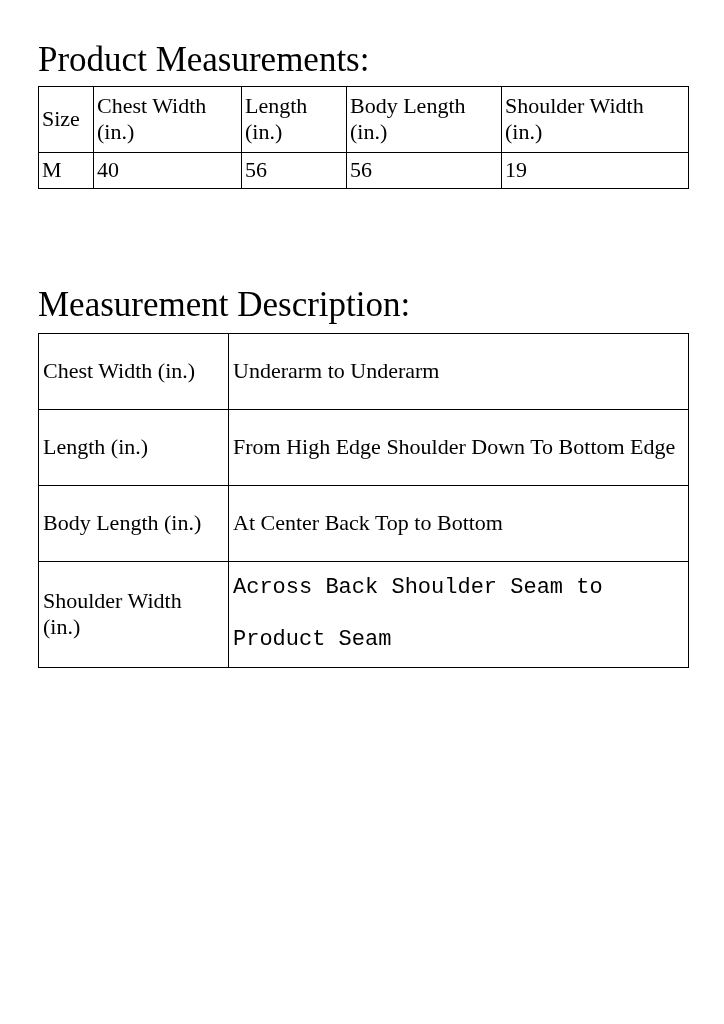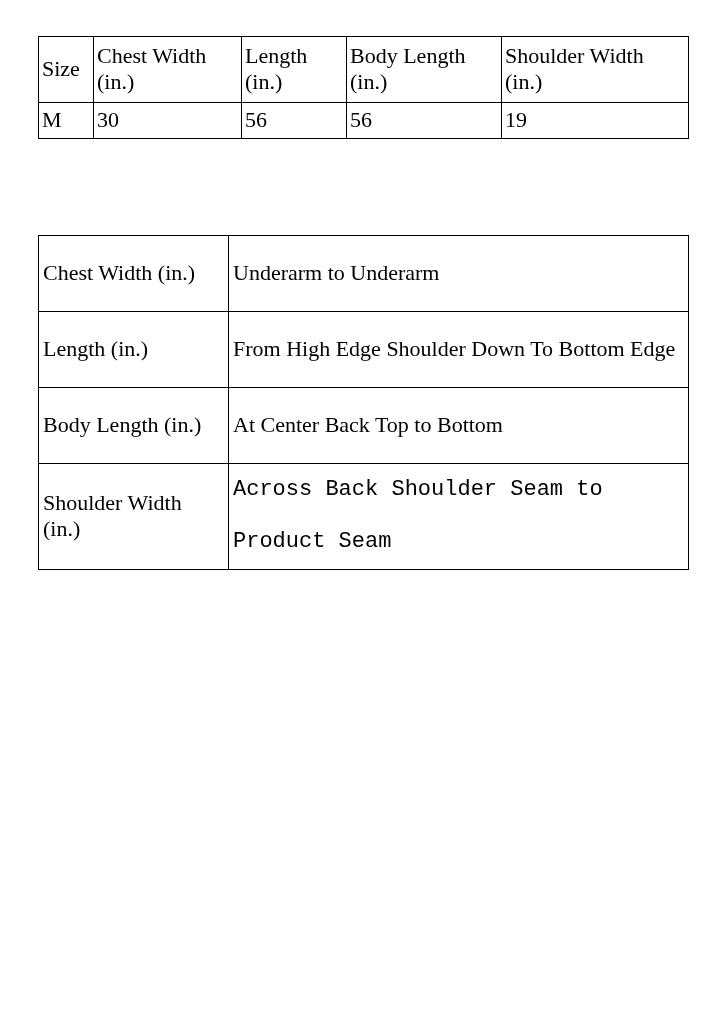--- a/index.html
+++ b/index.html
@@ -95,20 +95,21 @@
   .gap-line {
     display: block;
     height: 26px;
   }
 </style>
 </head>
 <body>
 
 <div class="page">
 
+  <h1 class="section-title" id="measurements-title">Product Measurements:</h1>
 
   <table id="product-measurements-table">
     <colgroup>
       <col class="c0">
         <col class="c1">
         <col class="c2">
         <col class="c3">
         <col class="c4">
     </colgroup>
     <thead>
@@ -116,30 +117,31 @@
         <td>Size</td>
         <td>Chest Width (in.)</td>
         <td>Length (in.)</td>
         <td>Body Length (in.)</td>
         <td>Shoulder Width (in.)</td>
       </tr>
     </thead>
     <tbody>
       <tr>
         <td>M</td>
-        <td>30</td>
+        <td>40</td>
         <td>56</td>
         <td>56</td>
         <td>19</td>
       </tr>
     </tbody>
   </table>
 
   <div class="spacer-block"></div>
 
+  <h1 class="section-title" id="description-title">Measurement Description:</h1>
 
   <table id="measurement-description-table">
     <colgroup>
       <col class="d0">
         <col class="d1">
     </colgroup>
     <tbody>
       <tr>
         <td class="term">Chest Width (in.)</td>
         <td>Underarm to Underarm</td>

